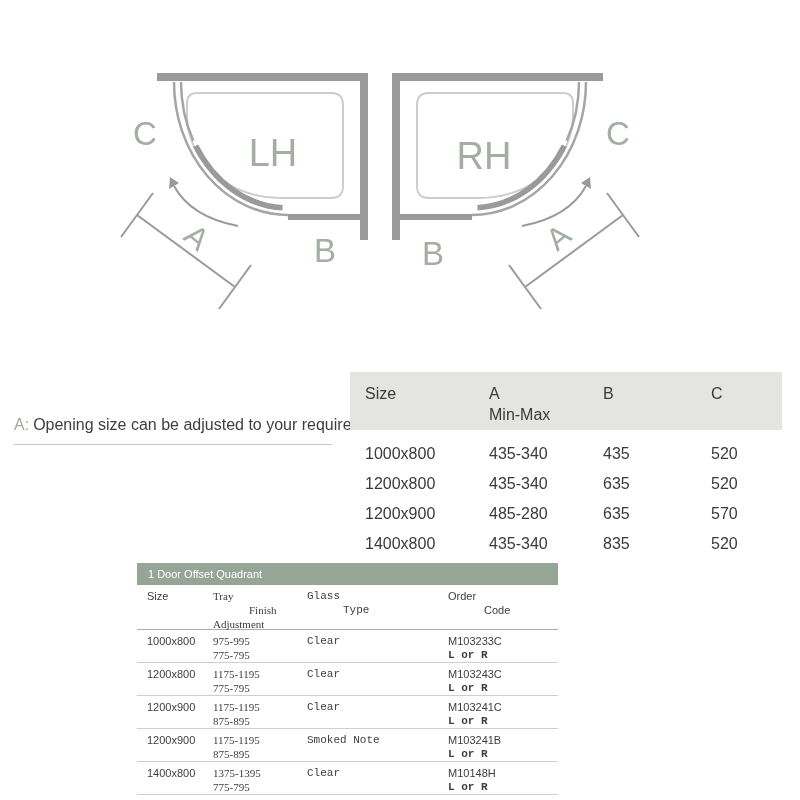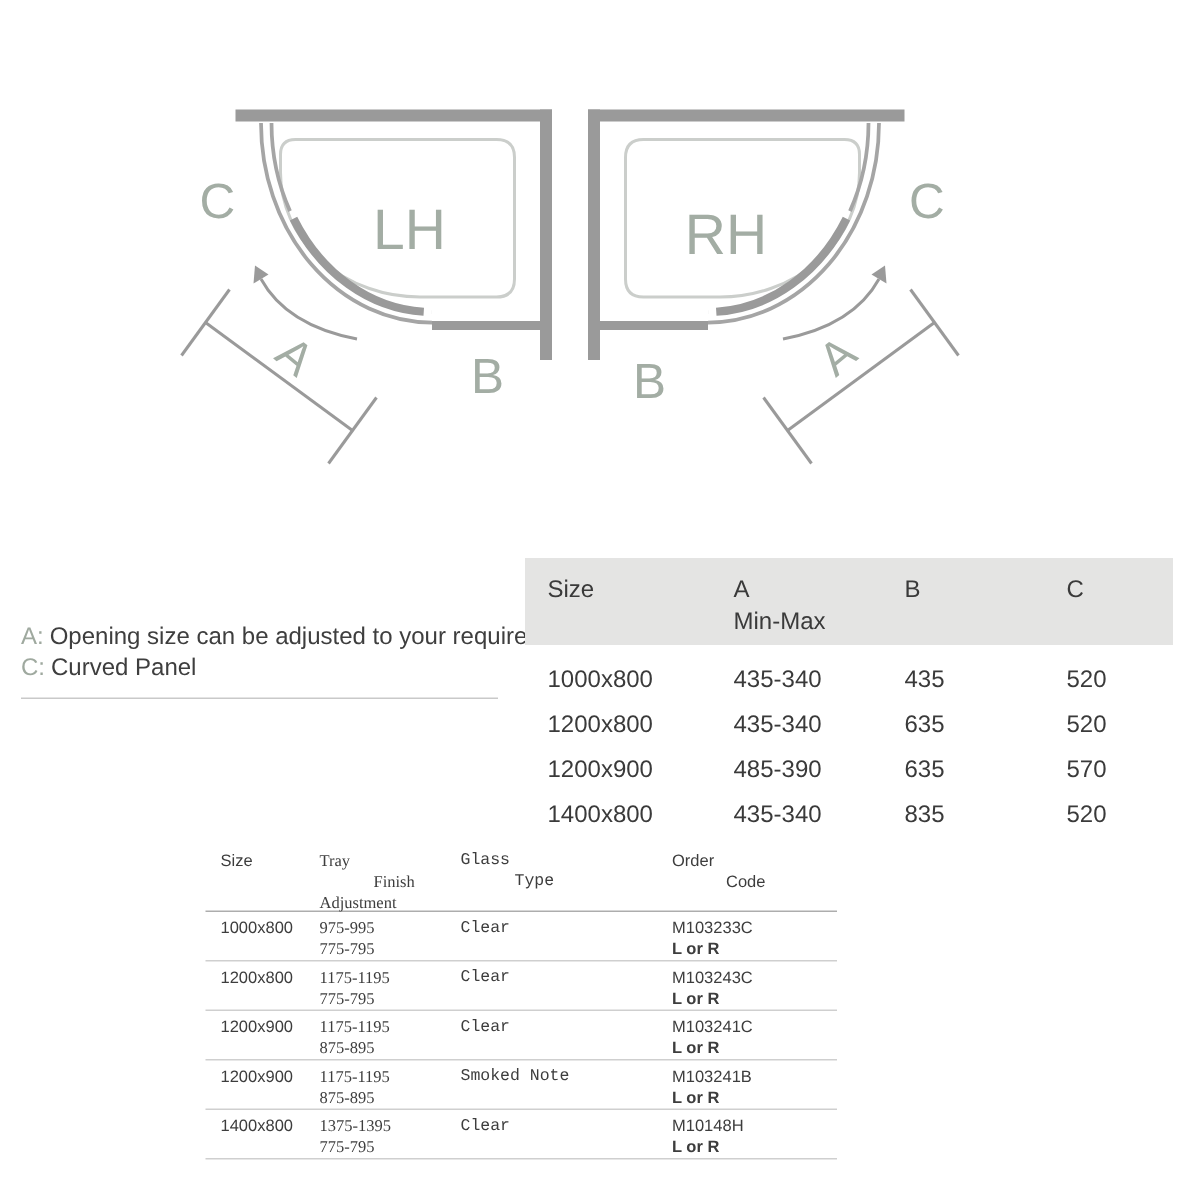--- a/index.html
+++ b/index.html
@@ -29,21 +29,21 @@
   .size-rows { padding-top:7px; }
   
   .order-table { position:absolute; left:137px; top:563px; width:421px; font-size:11px; color:#3d3d3d; }
   .ot-band { height:22px; line-height:22px; background:#96a696; color:#ffffff; padding-left:11px; white-space:nowrap; }
   .ot-head { position:relative; height:45px; border-bottom:1px solid #adadad; }
   .ot-head span, .orow span { position:absolute; white-space:nowrap; }
   .oc1 { left:10px; } .oc2 { left:76px;font-family:Liberation Serif, serif; } .oc3 { left:170px;font-family:Liberation Mono, monospace; } .oc4 { left:311px; }
   .ot-head .h1 { top:5px; } .ot-head .h2 { top:19px;padding-left:36px; } .ot-head .h3 { top:33px; }
   .orow { position:relative; height:33px; border-bottom:1px solid #cfcfcf; }
   .orow .r1 { top:5px; } .orow .r2 { top:19px; }
-  .bold { font-weight:bold; }
+  .bold { font-weight:bold;font-family:Liberation Mono, monospace; }
 </style>
 </head>
 <body>
 
 <div class="page">
 
   <svg class="diagrams" width="800" height="345" viewBox="0 0 800 345">
     <defs>
       <g id="quad">
 
@@ -80,23 +80,20 @@
     <text class="diag-label" x="484" y="169" font-size="38" text-anchor="middle">RH</text>
     <text class="diag-label" x="618" y="145" font-size="33" text-anchor="middle">C</text>
     <text class="diag-label" x="433" y="265" font-size="33" text-anchor="middle">B</text>
     <text class="diag-label" x="558" y="248" font-size="31" text-anchor="middle" transform="rotate(-40 558 237)">A</text>
   </svg>
 
   <div class="notes">
     <div class="legend-line">
       <span class="legend-pfx">A:</span><span>Opening size can be adjusted to your requirements</span>
     </div>
-    <div class="legend-line">
-      <span class="legend-pfx">C:</span><span>Curved Panel</span>
-    </div>
     <hr class="notes-divider">
   </div>
 
   <div class="size-table">
     <div class="size-head">
       <span class="sc1 l1">Size</span>
       <span class="sc2 l1">A</span>
       <span class="sc2 l2">Min-Max</span>
       <span class="sc3 l1">B</span>
       <span class="sc4 l1">C</span>
@@ -109,34 +106,35 @@
         <span class="sc4">520</span>
       </div>
       <div class="srow">
         <span class="sc1">1200x800</span>
         <span class="sc2">435-340</span>
         <span class="sc3">635</span>
         <span class="sc4">520</span>
       </div>
       <div class="srow">
         <span class="sc1">1200x900</span>
-        <span class="sc2">485-390</span>
+        <span class="sc2">485-280</span>
         <span class="sc3">635</span>
         <span class="sc4">570</span>
       </div>
       <div class="srow">
         <span class="sc1">1400x800</span>
         <span class="sc2">435-340</span>
         <span class="sc3">835</span>
         <span class="sc4">520</span>
       </div>
     </div>
   </div>
 
   <div class="order-table">
+    <div class="ot-band">1 Door Offset Quadrant</div>
     <div class="ot-head">
       <span class="oc1 h1">Size</span>
       <span class="oc2 h1">Tray</span>
       <span class="oc2 h2">Finish</span>
       <span class="oc2 h3">Adjustment</span>
       <span class="oc3 h1">Glass</span>
       <span class="oc3 h2">Type</span>
       <span class="oc4 h1">Order</span>
       <span class="oc4 h2">Code</span>
     </div>

